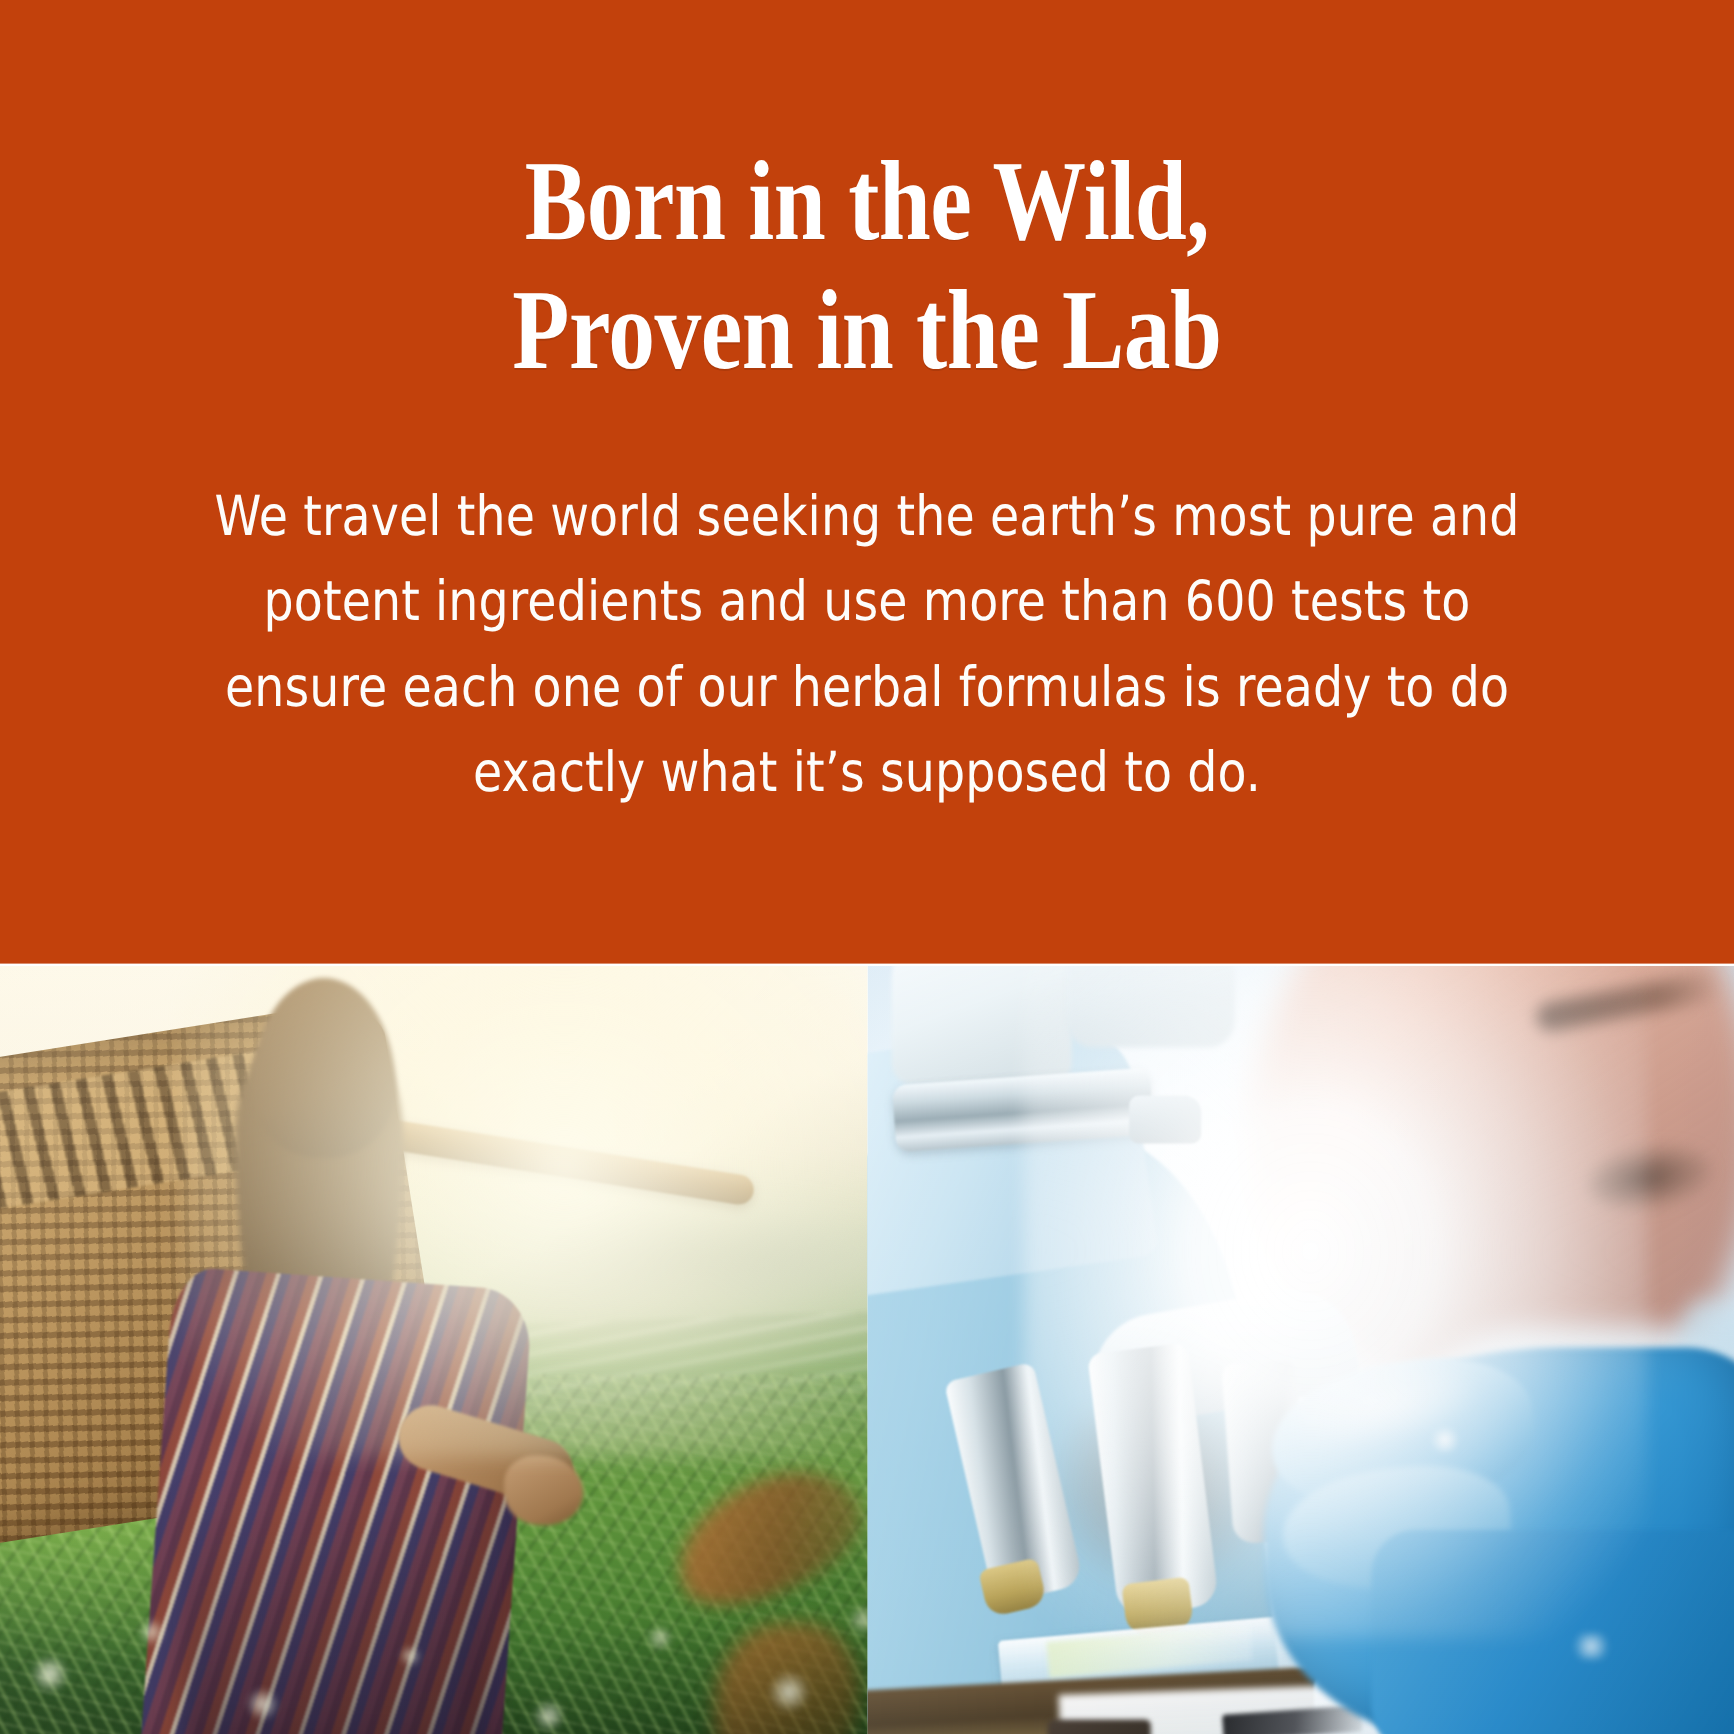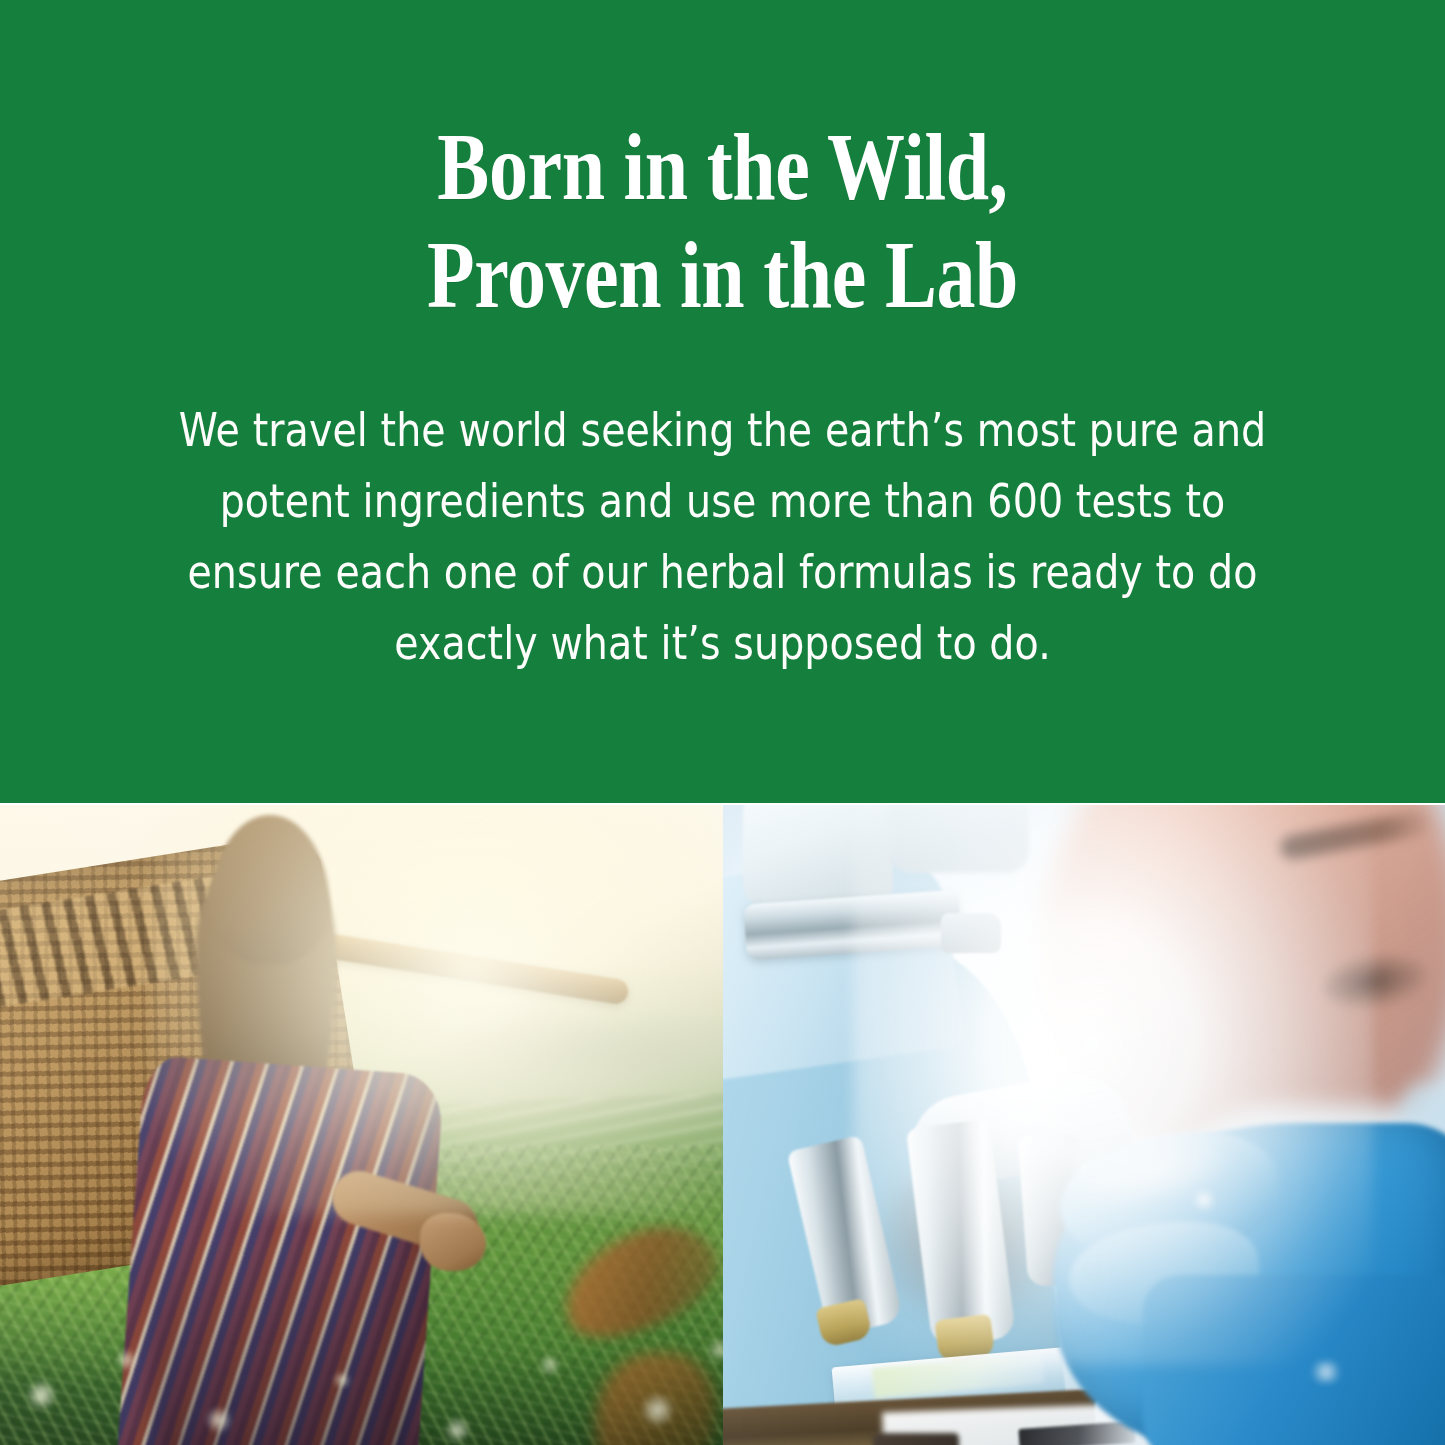--- a/index.html
+++ b/index.html
@@ -15,21 +15,21 @@
     position:relative;
     width:1445px; height:1445px;
     overflow:hidden;
   }
 
   
   .panel{
     position:absolute;
     left:0; top:0;
     width:1445px; height:803px;
-    background:#15803d;
+    background:#c2410c;
     overflow:hidden;
   }
 
   .headline{
     position:absolute;
     left:0; top:113px;
     width:1445px;
     text-align:center;
     font-family:"Liberation Serif", serif;
     font-weight:700;

